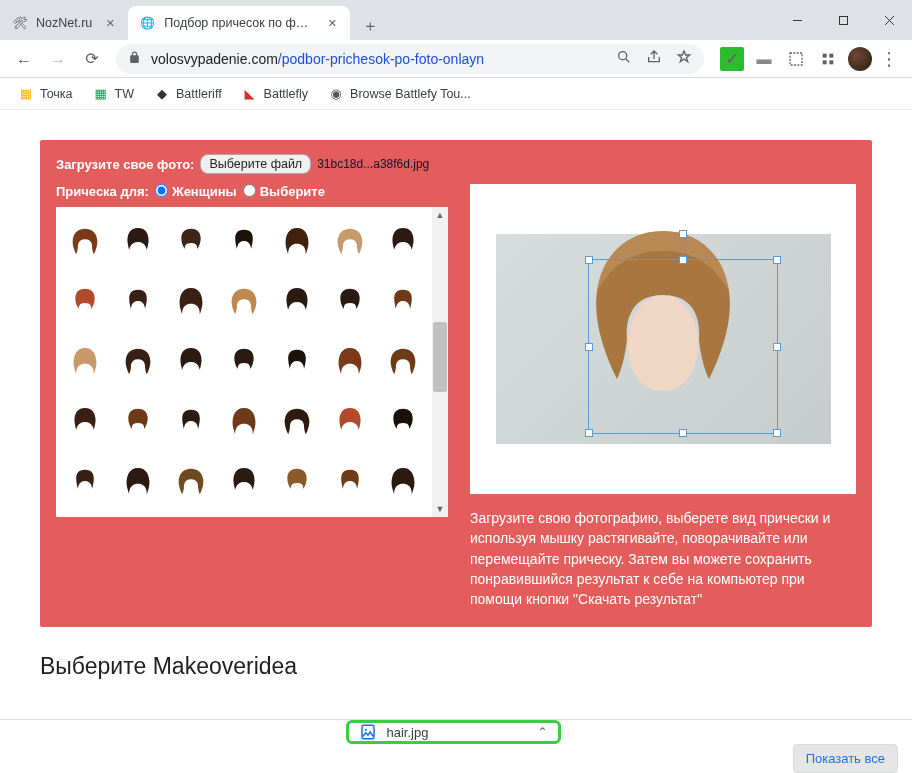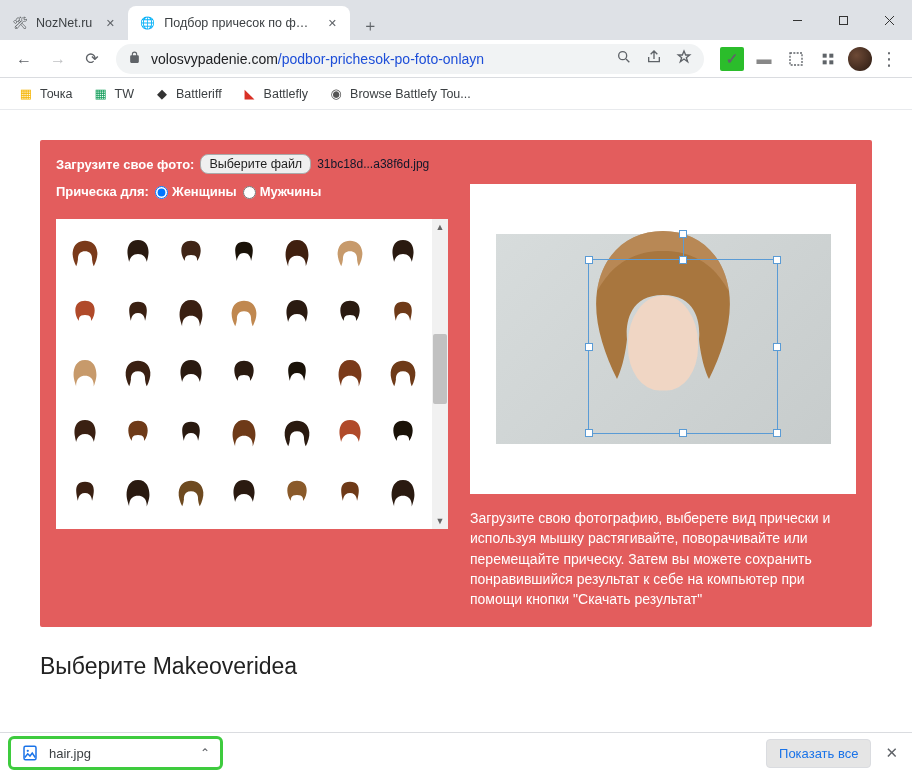--- a/index.html
+++ b/index.html
@@ -39,21 +39,21 @@
 .page { padding: 30px 40px 0 40px; height: 618px; overflow: hidden; }
 
 .widget { background: #e35d5d; border-radius: 2px; padding: 14px 16px 18px 16px; display: flex; gap: 22px; position: relative; }
 .left-col { flex: 0 0 392px; display: flex; flex-direction: column; }
 .right-col { flex: 1; display: flex; flex-direction: column; }
 
 .upload-row { display: flex; align-items: center; gap: 6px; font-size: 13px; color: #fff; font-weight: 600; margin-bottom: 10px; }
 .upload-btn { background: #efefef; border: 1px solid #aaa; font-size: 12.5px; padding: 2px 8px; border-radius: 8px; color: #222; font-weight: 400; }
 .upload-file { font-size: 12px; color: #0f172a; font-weight: 400; }
 
-.gender-row { display: flex; align-items: flex-end; gap: 2px; font-size: 13px; color: #fff; font-weight: 600; margin-bottom: 20px; }
+.gender-row { display: flex; align-items: flex-start; gap: 2px; font-size: 13px; color: #fff; font-weight: 600; margin-bottom: 8px; }
 .gender-row input { margin: 0 2px 0 4px; }
 
 .hair-grid-wrap { background: #fff; height: 310px; position: relative; display: flex; }
 .hair-grid { flex: 1; overflow: hidden; padding: 6px 4px; display: grid; grid-template-columns: repeat(7, 1fr); grid-auto-rows: 58px; gap: 2px; }
 .hair { display: flex; align-items: center; justify-content: center; }
 .hair svg { width: 44px; height: 44px; }
 .vscroll { width: 16px; background: #f1f1f1; position: relative; }
 .vscroll-thumb { position: absolute; left: 1px; right: 1px; top: 115px; height: 70px; background: #c1c1c1; border-radius: 2px; }
 .vscroll-arrow { position: absolute; left: 0; right: 0; height: 16px; display: flex; align-items: center; justify-content: center; font-size: 9px; color: #666; }
 
@@ -72,21 +72,21 @@
 .h-tm{left:calc(50% - 4px);top:-4px}.h-bm{left:calc(50% - 4px);bottom:-4px}
 .h-ml{left:-4px;top:calc(50% - 4px)}.h-mr{right:-4px;top:calc(50% - 4px)}
 .rotate-handle{ position:absolute; left:calc(50% - 4px); top:-30px; width:8px;height:8px;background:#fff;border:1px solid #5a9bd5;}
 .rotate-line{position:absolute;left:50%;top:-26px;width:1px;height:22px;background:#5a9bd5;}
 
 .instructions { color: #fff; font-size: 14px; line-height: 1.45; margin-top: 14px; }
 
 .section-title { font-size: 23px; color: #222; margin-top: 26px; font-weight: 400; }
 
 
-.dlshelf { position: absolute; left: 0; right: 0; bottom: 0; height: 41px; background: #fff; border-top: 1px solid #dadce0; display: flex; align-items: center; padding: 0 14px 0 8px; }
+.dlshelf { position: absolute; left: 0; right: 0; bottom: 0; height: 54px; background: #fff; border-top: 1px solid #dadce0; display: flex; align-items: center; padding: 0 14px 0 8px; flex-direction: column; }
 .dl-item { display: flex; align-items: center; height: 34px; border: 3px solid #3ecb3e; border-radius: 6px; padding: 0 10px; gap: 10px; font-size: 13px; color: #3c4043; width: 215px; justify-content: space-between; }
 .dl-item .left { display: flex; align-items: center; gap: 10px; }
 .dl-item .fic { width: 18px; height: 18px; display:flex;align-items:center;justify-content:center;color:#1a73e8;font-size:14px; }
 .dl-item .chev { color:#5f6368; font-size:12px; }
 .showall { margin-left: auto; font-size: 13px; color: #1a73e8; border: 1px solid #dadce0; padding: 6px 12px; border-radius: 4px; background:#e5e5e5; }
 .shelf-x { margin-left: 14px; color:#5f6368; font-size:15px; }
 
 .green-ext { width:18px;height:18px;background:#2bbd2b;border-radius:2px;display:flex;align-items:center;justify-content:center;color:#fff;font-size:12px;font-weight:bold;}
 </style>
 </head>
@@ -201,21 +201,21 @@
       <div class="upload-row">
         <span>Загрузите свое фото:</span>
         <button class="upload-btn">Выберите файл</button>
         <span class="upload-file">31bc18d...a38f6d.jpg</span>
       </div>
       <div class="gender-row">
         <span>Прическа для:</span>
         <input type="radio" checked="" style="">
         <span>Женщины</span>
         <input type="radio" style="">
-        <span>Мужчины</span>
+        <span>Выберите</span>
       </div>
 
       <div class="hair-grid-wrap">
         <div class="hair-grid" id="hair-grid">
             <div class="hair">
               <svg viewBox="0 0 100 100">
                 <path fill="#7a3a1a" d="M50 20c-14 0-26 8-28 26-1 10 3 22 8 32 3-6 4-16 4-16s-2-18 16-18 16 18 16 18 1 10 4 16c5-10 9-22 8-32-2-18-14-26-28-26z"></path>
               </svg>
             </div>
             <div class="hair">

